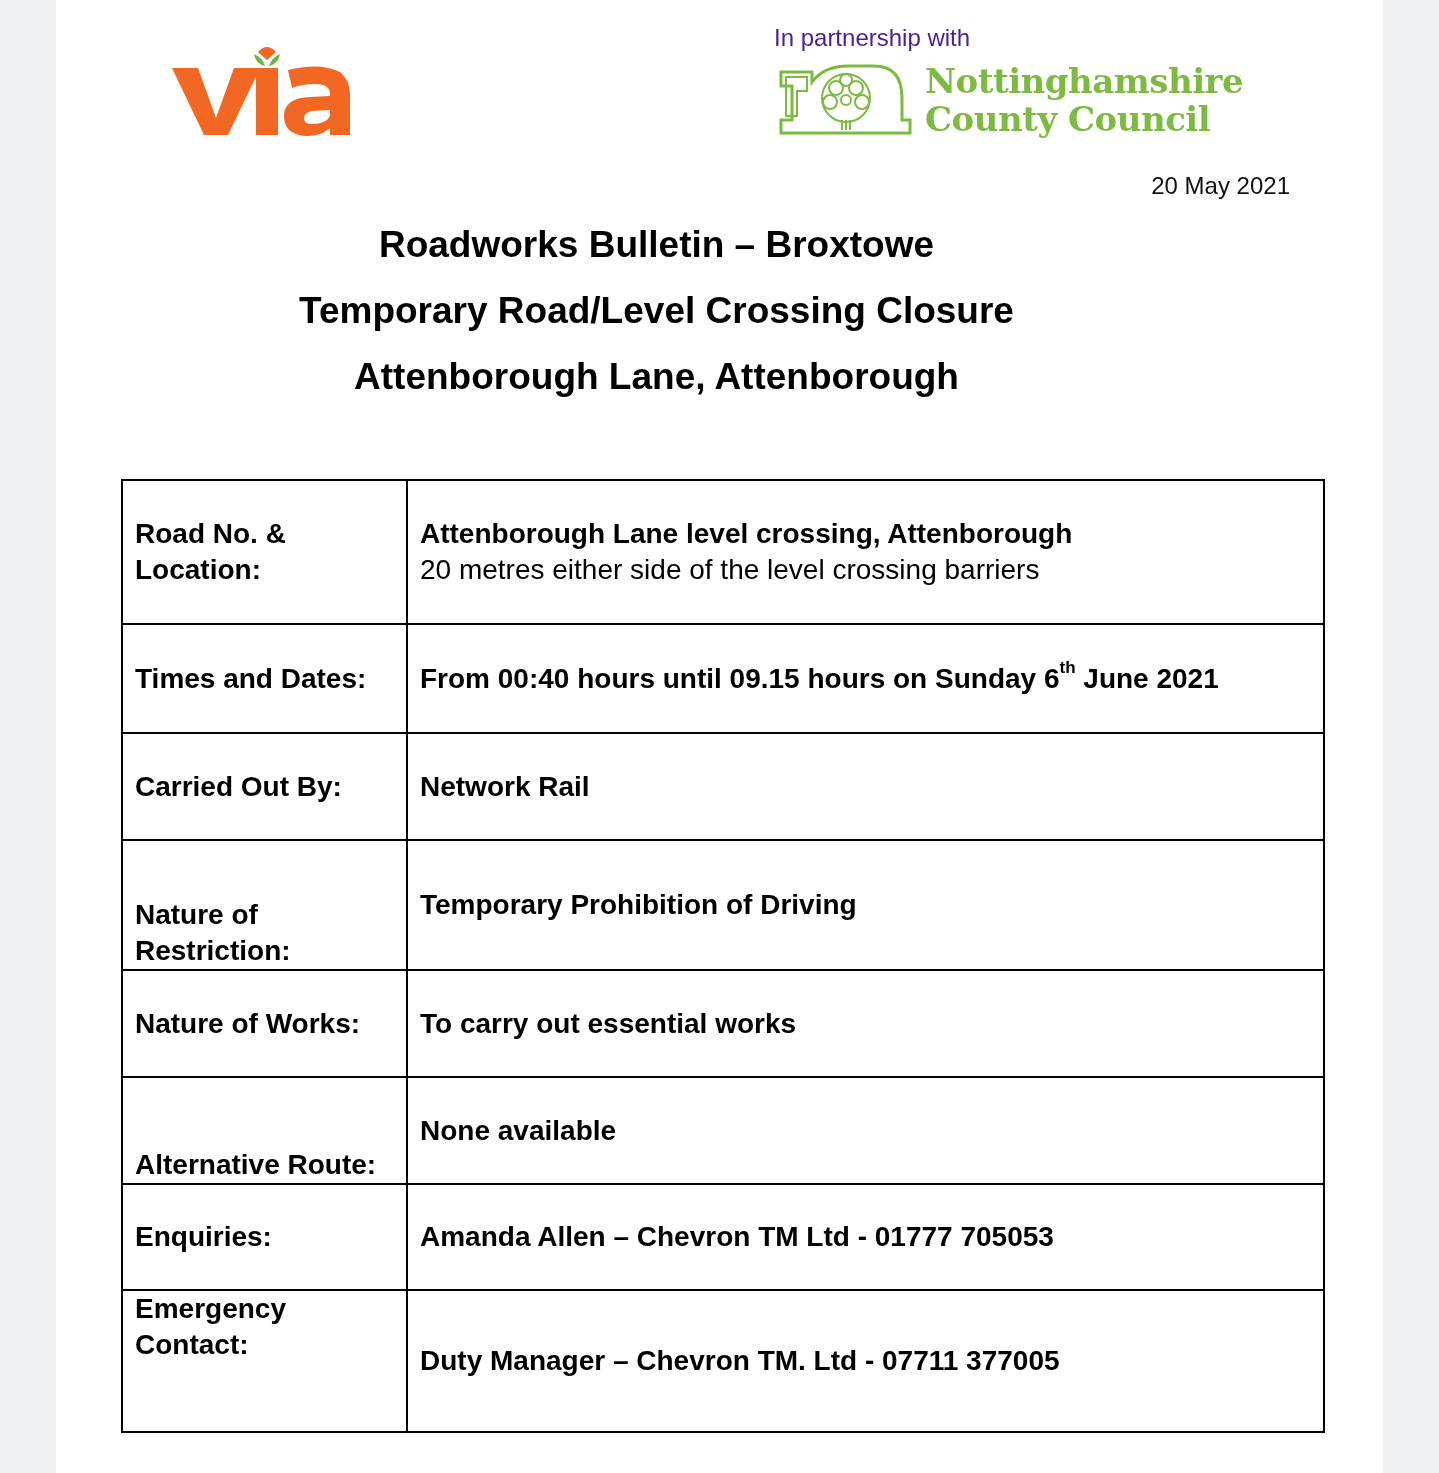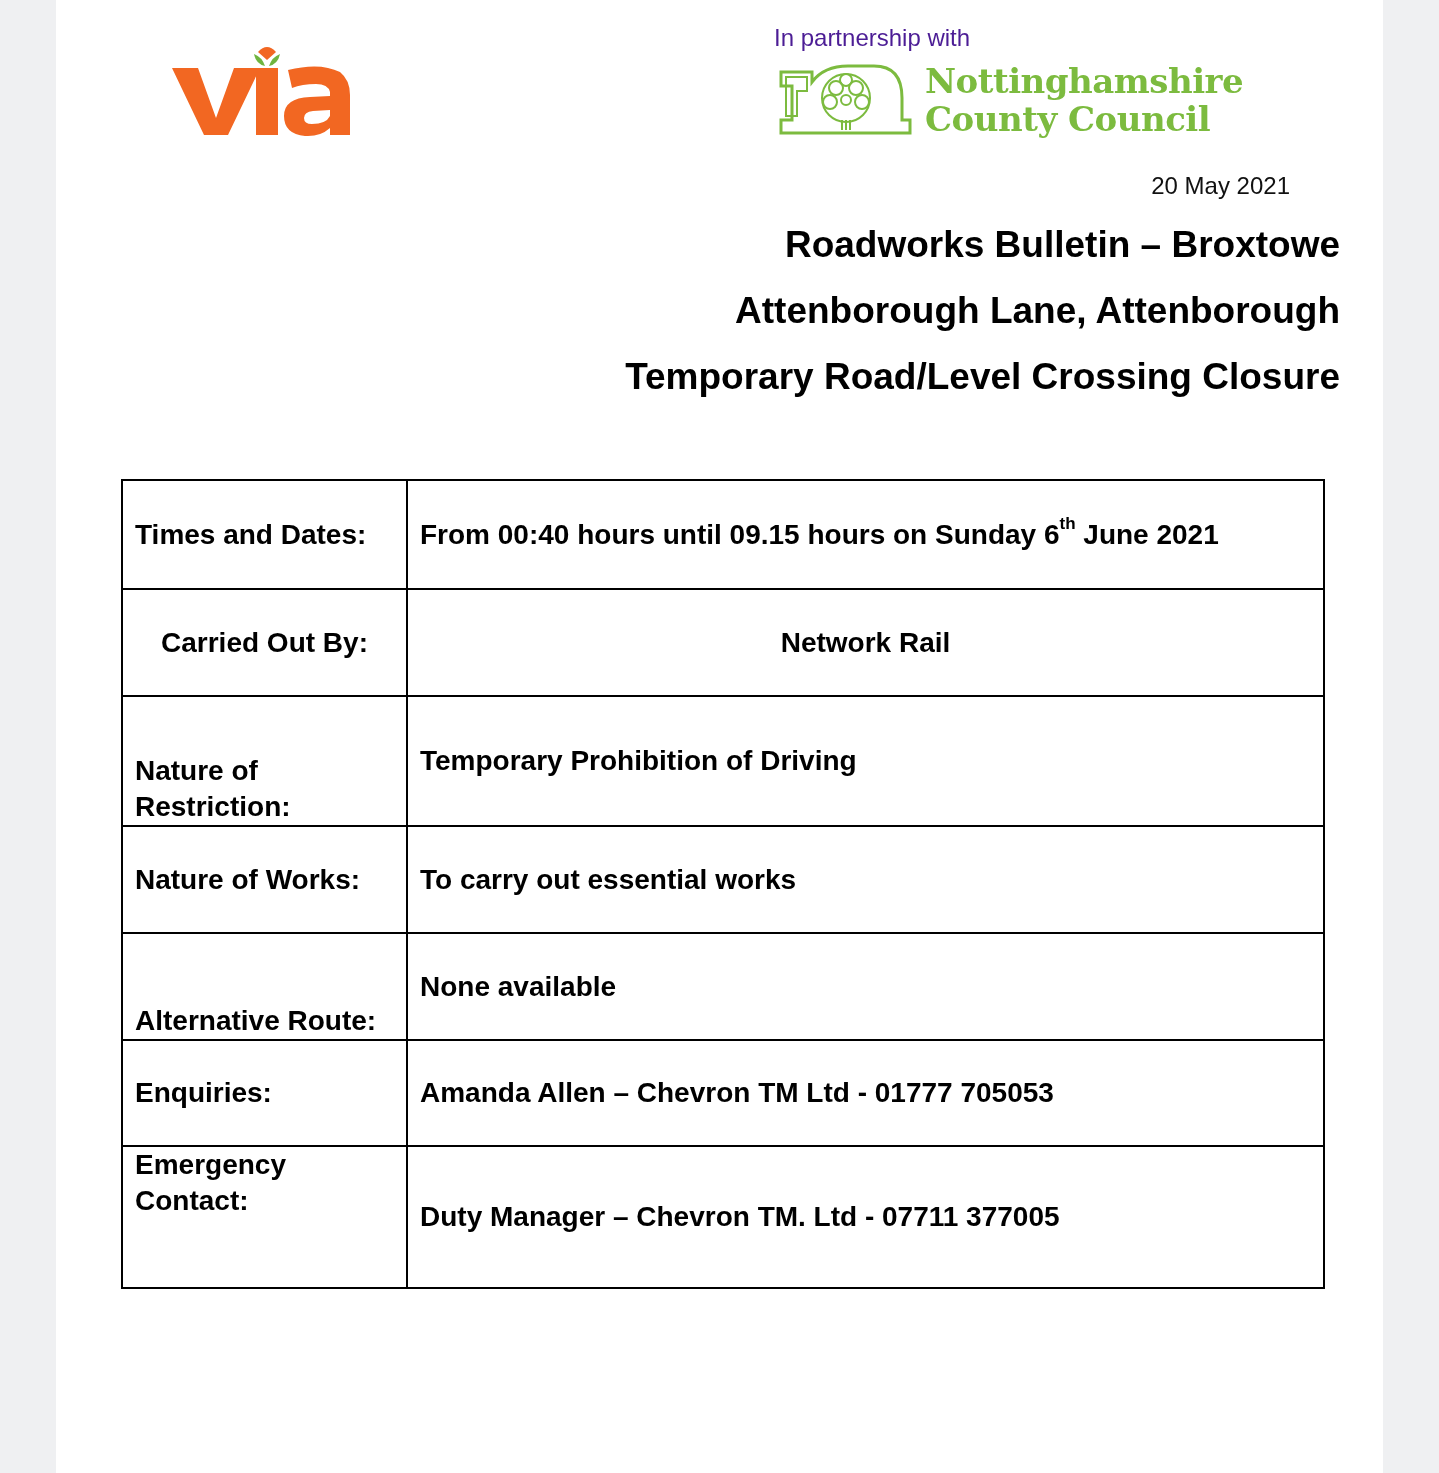--- a/index.html
+++ b/index.html
@@ -31,42 +31,42 @@
     font-family: "DejaVu Serif", serif; font-weight: bold;
     font-size: 34px; line-height: 38px; color: #7cbb3f;
     letter-spacing: -0.5px;
   }
   .date {
     position: absolute; right: 149px; top: 172px;
     font-size: 24px; color: #111;
   }
   .titles {
     position: absolute; left: 0; width: 1313px; top: 220px;
-    text-align: right; font-weight: bold; font-size: 37px; padding-left: 27px;
+    text-align: center; font-weight: bold; font-size: 37px;
   }
   .titles div { height: 66px; line-height: 50px; }
 
   table.bulletin {
     position: absolute; left: 121px; top: 479px;
     width: 1204px;
     border-collapse: collapse;
     font-size: 28px; font-weight: bold;
   }
   table.bulletin td {
     border: 2px solid #000;
     padding: 0 12px;
     vertical-align: middle;
   }
   td.label { width: 259px; line-height: 36px; }
   td.value { line-height: 36px; }
   .sub { font-weight: normal; }
   sup { font-size: 17px; line-height: 0; position: relative; top: -4px; }
   .r1 { height: 144px; }
   .r2 { height: 109px; }
-  .r3 { height: 107px; text-align: center; }
+  .r3 { height: 107px; }
   .r4 { height: 130px; }
   .r5 { height: 107px; }
   .r6 { height: 107px; }
   .r7 { height: 106px; border-radius: 17px; }
   .r8 { height: 142px; }
   .r4 td.label, .r6 td.label { vertical-align: bottom; }
   .r8 td.label { vertical-align: top; }
 </style>
 </head>
 <body>
@@ -106,26 +106,33 @@
 
 <div class="ncc-name">
   <div>Nottinghamshire</div>
   <div>County Council</div>
 </div>
 
 <div class="date">20 May 2021</div>
 
 <div class="titles">
   <div>Roadworks Bulletin – Broxtowe</div>
+  <div>Temporary Road/Level Crossing Closure</div>
   <div>Attenborough Lane, Attenborough</div>
-  <div>Temporary Road/Level Crossing Closure</div>
 </div>
 
 <table class="bulletin">
   <tbody>
+      <tr class="r1">
+    <td class="label">Road No. &amp; Location:</td>
+    <td class="value">
+      <div>Attenborough Lane level crossing, Attenborough</div>
+      <div class="sub">20 metres either side of the level crossing barriers</div>
+    </td>
+  </tr>
   <tr class="r2">
     <td class="label">Times and Dates:</td>
     <td class="value"><span>From 00:40 hours until 09.15 hours on Sunday 6</span><sup>th</sup><span> June 2021</span></td>
   </tr>
   <tr class="r3">
     <td class="label">Carried Out By:</td>
     <td class="value">Network Rail</td>
   </tr>
   <tr class="r4">
     <td class="label">Nature of Restriction:</td>

